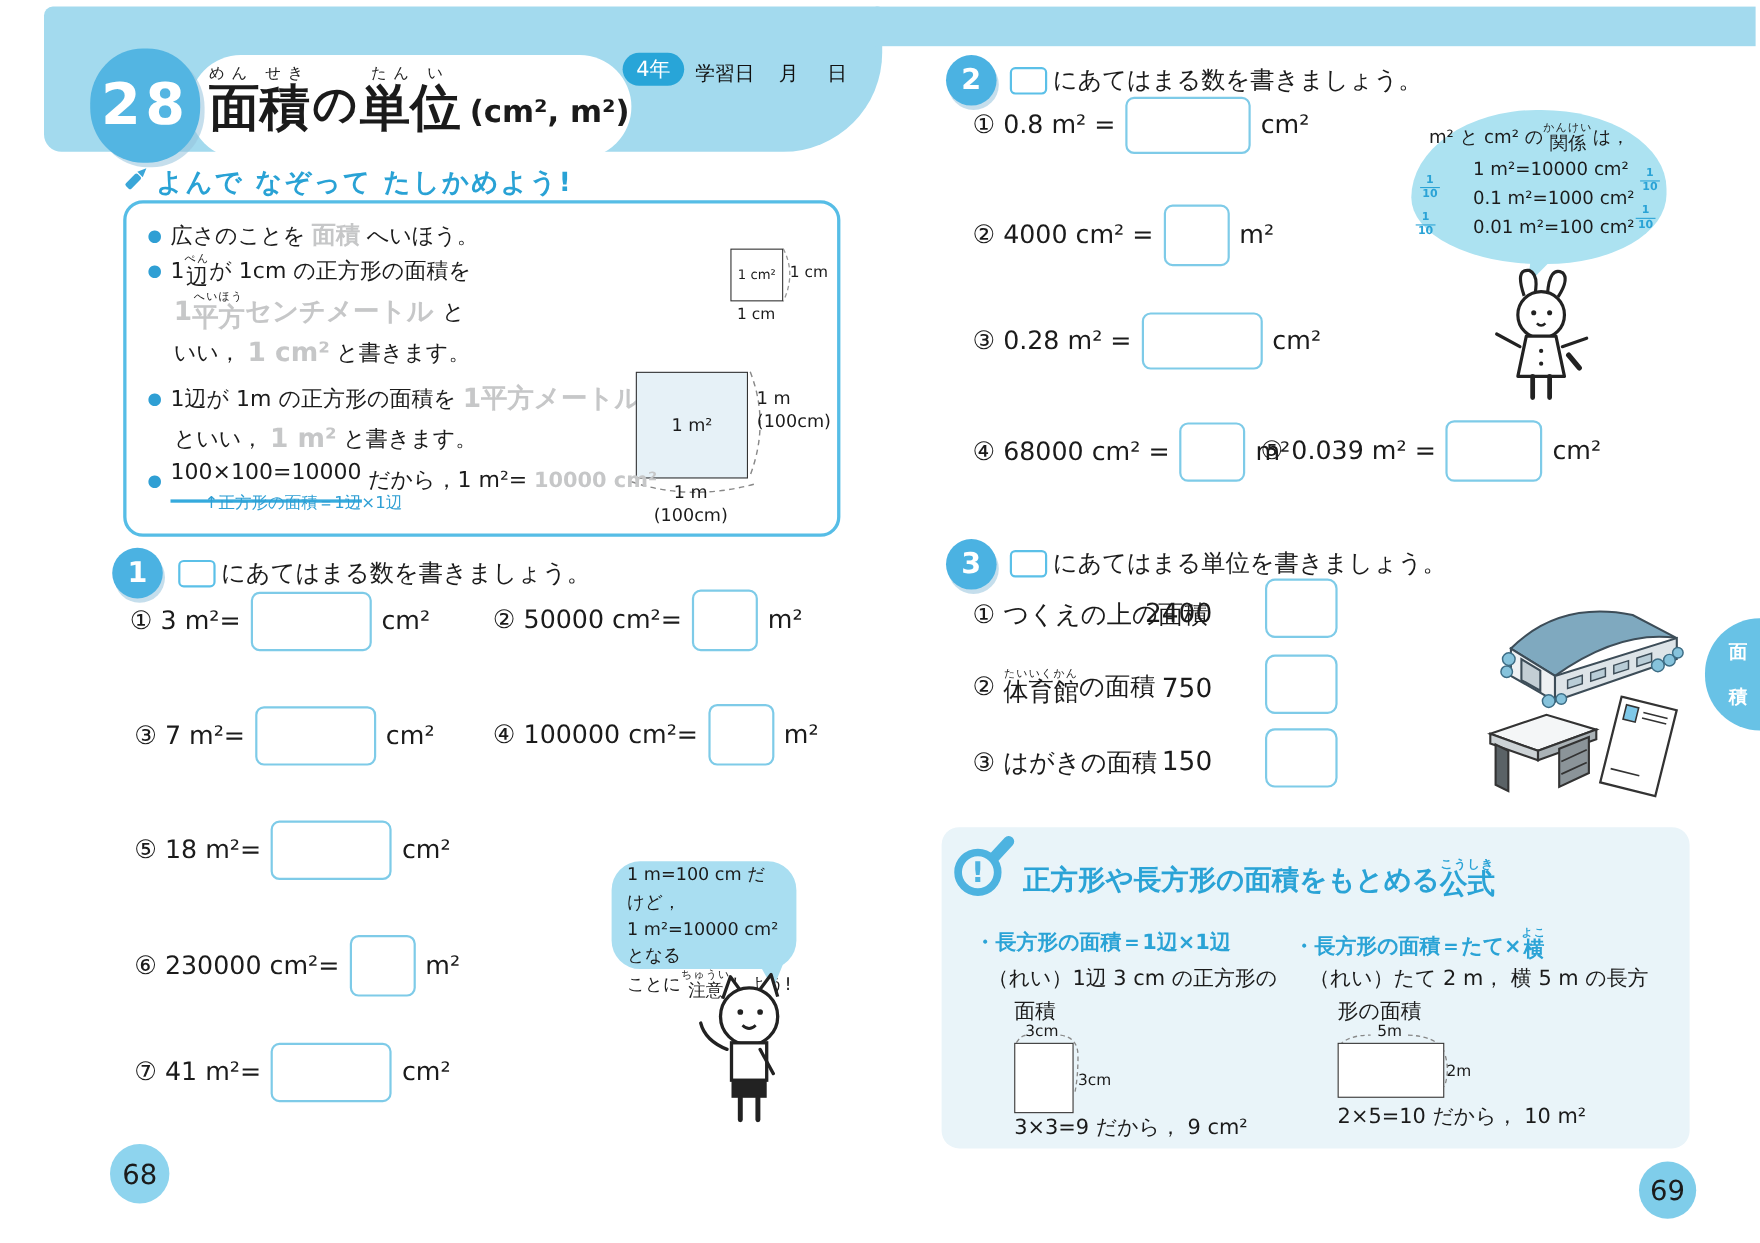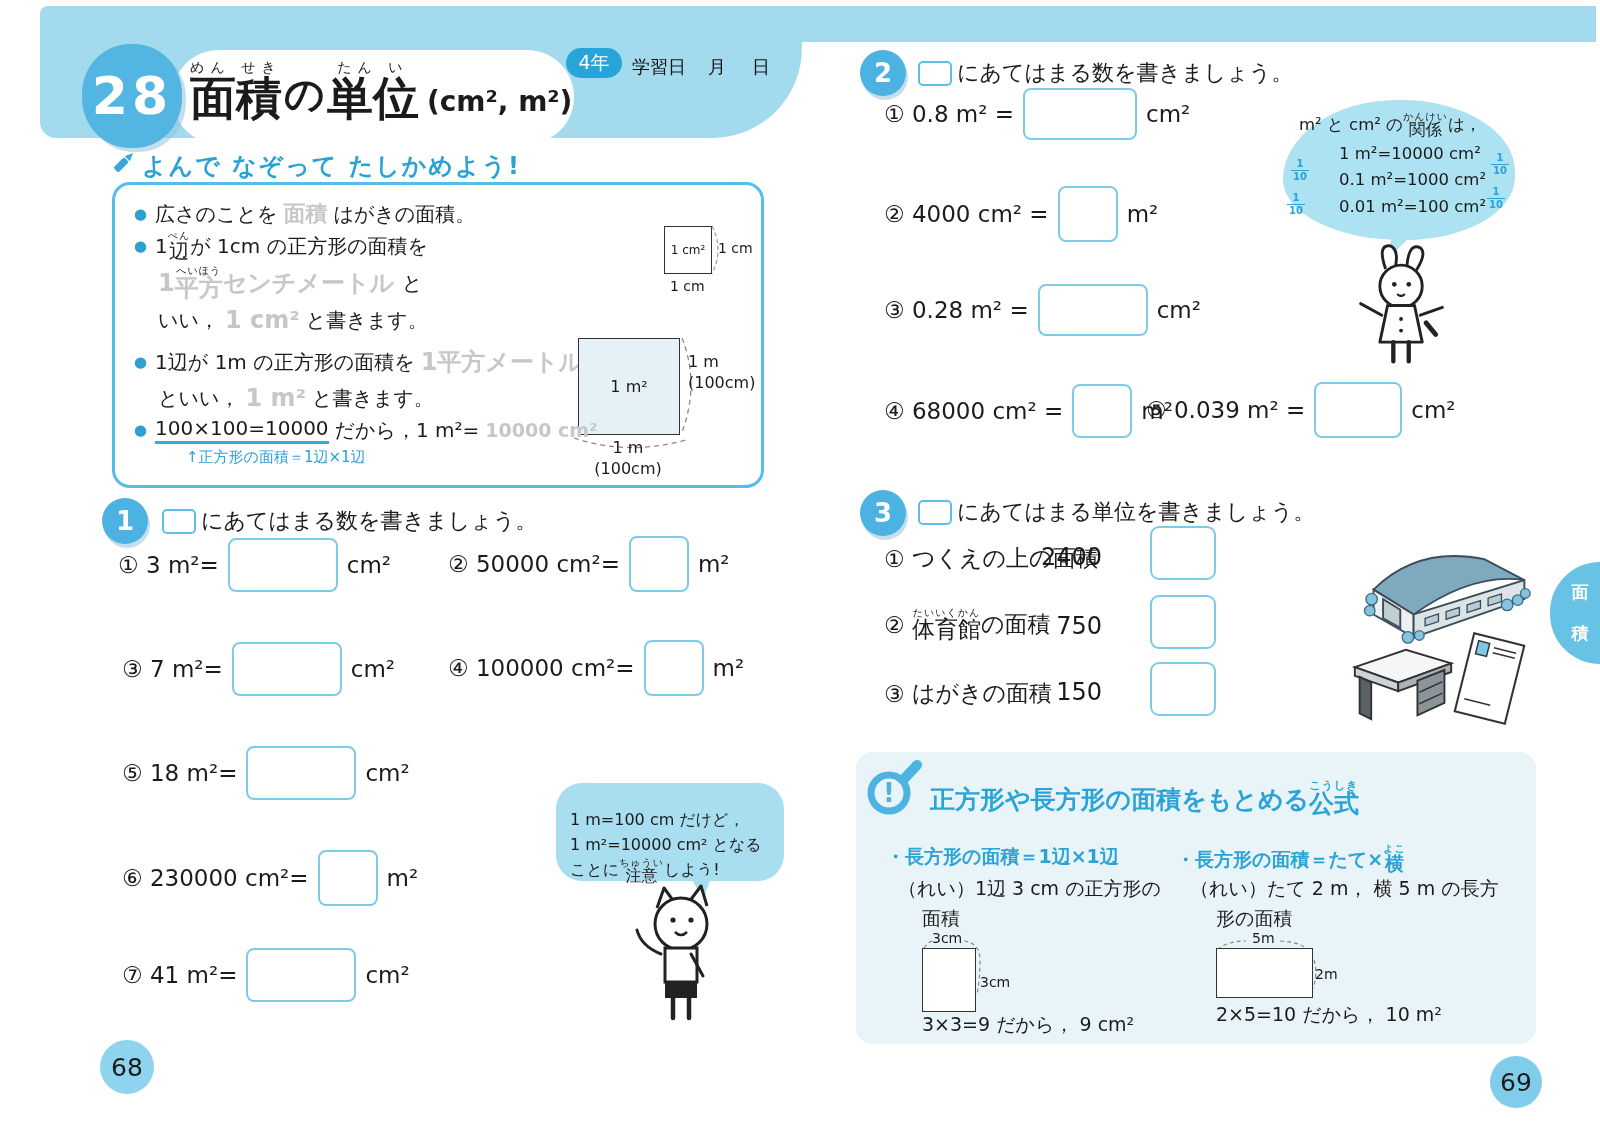--- a/index.html
+++ b/index.html
@@ -25,21 +25,21 @@
   .hdr-label{font-size:18px;color:#111;}
   
   .intro-head{left:142px;top:150px;font-size:24px;font-weight:700;color:#29a2d5;letter-spacing:2px;}
   .pencil{left:110px;top:148px;}
   .intro-box{left:112px;top:182px;width:646px;height:300px;border:3px solid #56bde6;border-radius:18px;background:#fff;}
   .line{display:flex;align-items:center;white-space:nowrap;}
   .bullet{color:#2f9fd4;font-size:15px;margin-right:8px;}
   .t20{font-size:20px;}
   .trace{color:#c6c7c8;font-weight:700;}
   .tr22{font-size:22px;} .tr24{font-size:24px;} .tr27{font-size:19px;}
-  .ul-blue{border-bottom:3px solid #35aadd;padding-bottom:1px;}
+  .ul-blue{border-bottom:3px solid #35aadd;padding-bottom:14px;}
   .note-blue{font-size:15px;color:#2f9fd4;}
   
   .trace-panel{left:506px;top:226px;width:158px;height:64px;}
   .tp-line{position:absolute;left:0;width:100%;}
   .tp-top{top:0;border-top:3px solid #56bde6;}
   .tp-mid{top:31px;border-top:2px dashed #56bde6;}
   .tp-bot{bottom:0;border-bottom:3px solid #56bde6;}
   .tp-text{position:absolute;left:6px;top:-9px;font-size:46px;font-weight:700;color:#3c3c3c;letter-spacing:-1px;}
   .tp-text sup{font-size:24px;}
   .tp-marks{position:absolute;left:60px;top:-4px;color:#57b6e0;font-size:12px;letter-spacing:3px;}
@@ -59,22 +59,22 @@
   .seccirc{width:46px;height:46px;border-radius:50%;background:#4bb2e2;color:#fff;font-size:26px;font-weight:700;
     display:flex;align-items:center;justify-content:center;box-shadow:2px 4px 0 rgba(150,195,220,.55);}
   .prompt{display:flex;align-items:center;font-size:22px;}
   .mini-box{width:30px;height:21px;border:2.5px solid #5bc0e8;border-radius:5px;background:#fff;margin-right:5px;flex:none;}
   .prow{display:flex;align-items:center;gap:9px;white-space:nowrap;}
   .ptext{font-size:23px;}
   .ansbox{background:#fff;border:2.5px solid #7ecbe8;border-radius:8px;flex:none;}
   .bx-lg{width:106px;height:50px;} .bx-sm{width:56px;height:52px;} .bx-md{width:84px;height:52px;}
   .bx-u{position:absolute;width:62px;height:50px;background:#fff;border:2.5px solid #7ecbe8;border-radius:9px;}
   
-  .cat-bubble{left:556px;top:783px;width:228px;height:98px;background:#a9def1;border-radius:26px;
-    padding:25px 14px;box-sizing:border-box;font-size:16px;line-height:1.55;}
+  .cat-bubble{left:556px;top:783px;width:168px;height:98px;background:#a9def1;border-radius:26px;
+    padding:0 14px;box-sizing:border-box;font-size:16px;line-height:1.55;}
   .cat-tail{left:694px;top:876px;width:0;height:0;border-top:22px solid #a9def1;border-left:6px solid transparent;
     border-right:16px solid transparent;transform:rotate(-14deg);}
   .rel-bubble{left:1283px;top:100px;width:232px;height:140px;background:#ace2f1;
     border-radius:50% 50% 48% 52% / 58% 52% 46% 44%;padding:12px 10px 0 16px;box-sizing:border-box;font-size:16.5px;}
   .rel-rows{margin-left:40px;margin-top:2px;line-height:1.62;white-space:nowrap;}
   .rel-tail{left:1390px;top:236px;width:0;height:0;border-top:24px solid #ace2f1;border-right:18px solid transparent;
     transform:rotate(8deg);}
   .frac{position:absolute;display:inline-flex;flex-direction:column;align-items:center;font-size:10px;
     color:#2aa3d6;line-height:1.15;font-weight:700;}
   .frac .fd{border-top:1px solid #2aa3d6;padding:0 2px;}
@@ -147,21 +147,21 @@
       </svg>
   </span>
   <span class="abs intro-head">よんで なぞって たしかめよう!</span>
 
   <div class="abs intro-box"></div>
 
   <div class="abs line" style="left:134px;top:199px">
     <span class="bullet">●</span>
     <span class="t20">広さのことを</span>
     <span class="trace tr22" style="margin:0 6px">面積</span>
-    <span class="t20">はがきの面積。</span>
+    <span class="t20">へいほう。</span>
   </div>
 
   <div class="abs line" style="left:134px;top:231px">
     <span class="bullet">●</span>
     <span class="t20">1</span>
     <span class="ruby">
         <span class="rt">ぺん</span>
         <span class="t20">辺</span>
       </span>
     <span class="t20">が 1cm の正方形の面積を</span>

